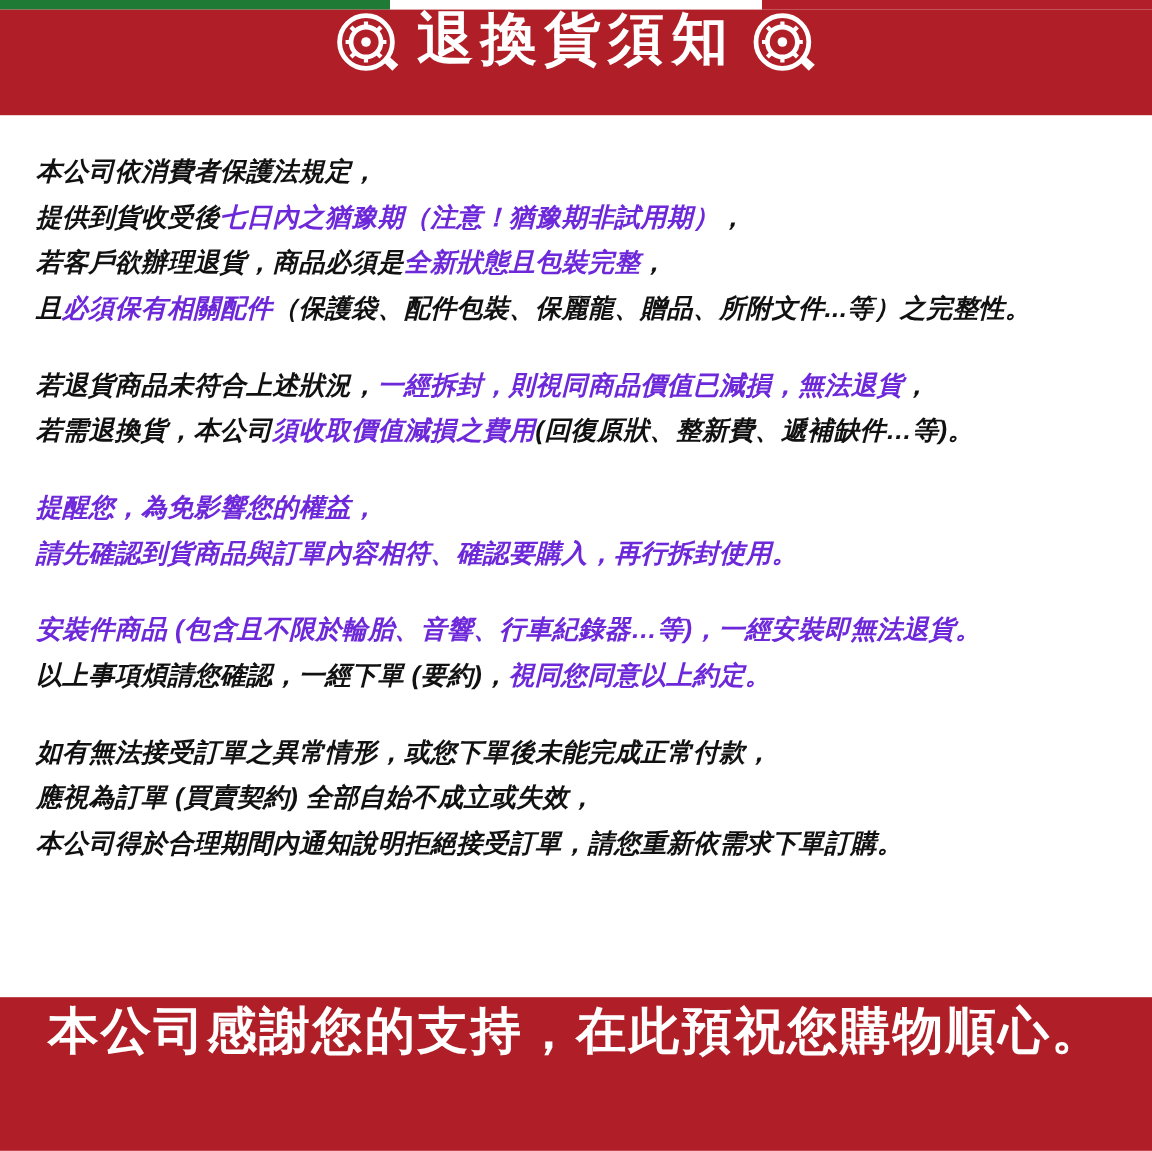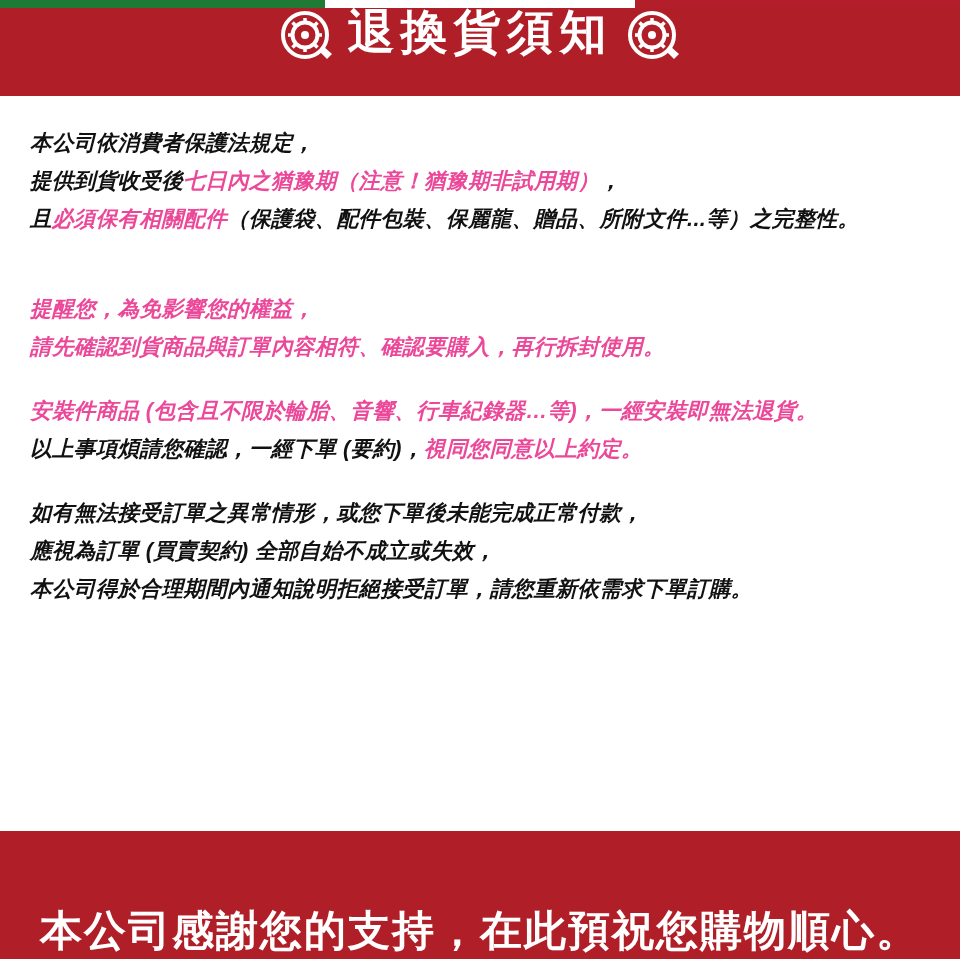--- a/index.html
+++ b/index.html
@@ -64,34 +64,34 @@
     margin: 0 0 0 0;
   }
   .line {
     font-size: 21.5px;
     line-height: 38px;
     color: #111111;
     font-weight: bold;
     white-space: nowrap;
     letter-spacing: 0.4px;
   }
-  .red { color: #ec4899; }
+  .red { color: #6d28d9; }
   .blk { color: #111111; }
   .gap-md { height: 26px; }
 
   
   .footer {
     position: absolute;
     left: 0;
     bottom: 0;
     width: 100%;
     height: 128px;
     background: #b01f27;
     display: flex;
-    align-items: flex-end;
+    align-items: flex-start;
     justify-content: center;
   }
   .footer-text {
     color: #ffffff;
     font-size: 42px;
     font-weight: bold;
     letter-spacing: 2px;
     white-space: nowrap;
   }
 </style>
@@ -143,23 +143,28 @@
         </g>
         <path d="M43 38 L52 46 L47 51 L39 43 Z" fill="#ffffff"></path>
       </svg>
     </span>
   </div>
 
   <div class="content" id="policy-content">
       <div class="para">
         <div class="line"><span class="blk">本公司依消費者保護法規定，</span></div>
         <div class="line"><span class="blk">提供到貨收受後</span><span class="red">七日內之猶豫期（注意！猶豫期非試用期）</span><span class="blk">，</span></div>
+        <div class="line"><span class="blk">若客戶欲辦理退貨，商品必須是</span><span class="red">全新狀態且包裝完整</span><span class="blk">，</span></div>
         <div class="line"><span class="blk">且</span><span class="red">必須保有相關配件</span><span class="blk">（保護袋、配件包裝、保麗龍、贈品、所附文件...等）之完整性。</span></div>
       </div>
       <div class="gap-md"></div>
+      <div class="para">
+        <div class="line"><span class="blk">若退貨商品未符合上述狀況，</span><span class="red">一經拆封，則視同商品價值已減損，無法退貨</span><span class="blk">，</span></div>
+        <div class="line"><span class="blk">若需退換貨，本公司</span><span class="red">須收取價值減損之費用</span><span class="blk">(回復原狀、整新費、遞補缺件…等)。</span></div>
+      </div>
       <div class="gap-md"></div>
       <div class="para">
         <div class="line"><span class="red">提醒您，為免影響您的權益，</span></div>
         <div class="line"><span class="red">請先確認到貨商品與訂單內容相符、確認要購入，再行拆封使用。</span></div>
       </div>
       <div class="gap-md"></div>
       <div class="para">
         <div class="line"><span class="red">安裝件商品 (包含且不限於輪胎、音響、行車紀錄器…等)，一經安裝即無法退貨。</span></div>
         <div class="line"><span class="blk">以上事項煩請您確認，一經下單 (要約)，</span><span class="red">視同您同意以上約定。</span></div>
       </div>

